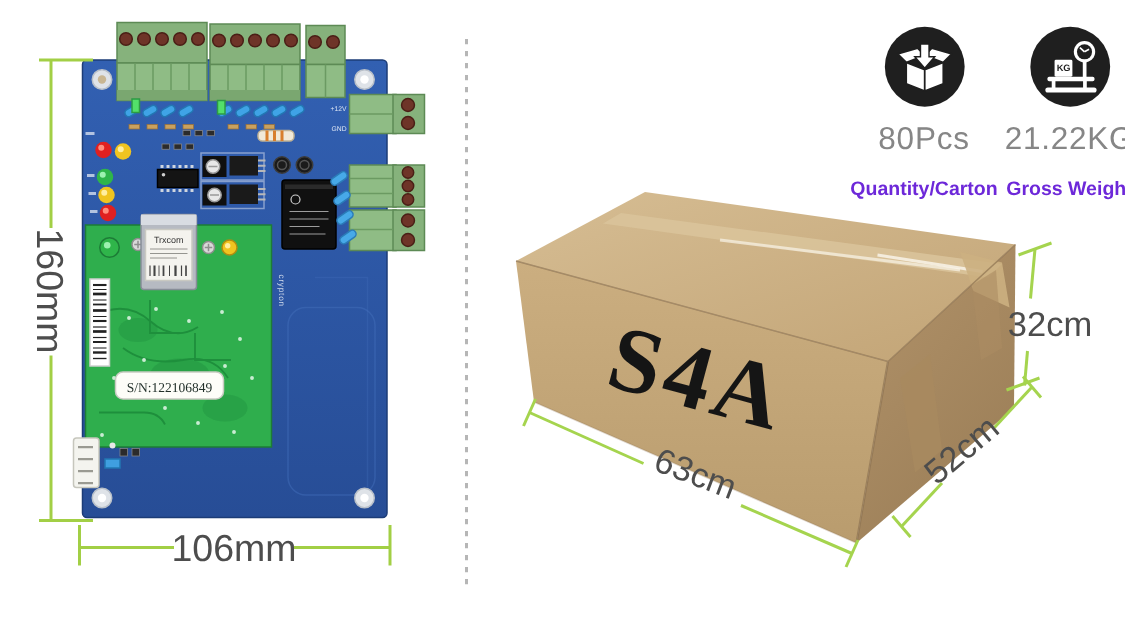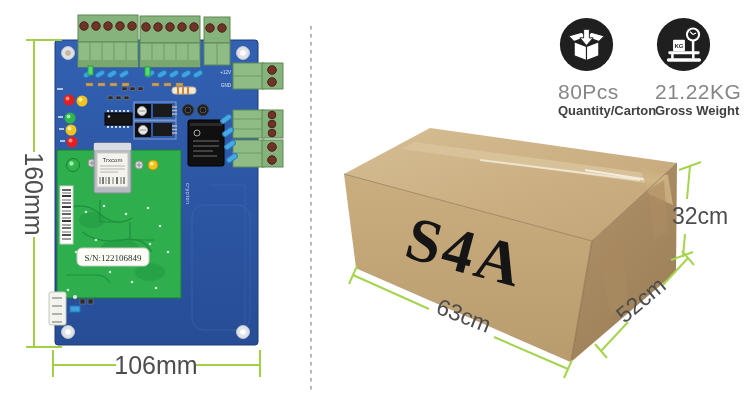--- a/index.html
+++ b/index.html
@@ -5,25 +5,25 @@
   html,body{margin:0;padding:0;background:#ffffff;}
   #canvas{position:relative;width:750px;height:416px;background:#fff;overflow:hidden;
           font-family:"Liberation Sans",sans-serif;}
   #fig{position:absolute;left:0;top:0;}
   svg text{font-family:"Liberation Sans",sans-serif;}
   .dim{fill:#4d4d4d;font-size:23px;}
   .dim-lg{fill:#4d4d4d;font-size:25px;}
   .brand{font-family:"Liberation Serif",serif;font-weight:bold;font-size:62px;fill:#151515;}
   .sn{font-family:"Liberation Serif",serif;font-size:9px;fill:#22302a;}
   .micro{fill:#dde6f5;font-size:4.5px;}
-  .stat{position:absolute;top:16px;width:116px;text-align:left;}
+  .stat{position:absolute;top:16px;width:116px;text-align:center;}
   .stat-qty{left:558px;}
   .stat-wt{left:655px;}
   .stat-value{margin-top:4px;font-size:21px;color:#868686;letter-spacing:.5px;line-height:1;}
-  .stat-label{margin-top:2px;font-size:13px;font-weight:bold;color:#404040;line-height:1.1;}
+  .stat-label{margin-top:16px;font-size:13px;font-weight:bold;color:#6d28d9;line-height:1.1;}
 </style>
 </head>
 <body>
 
 <div id="canvas">
 
 <svg id="fig" width="750" height="416" viewBox="0 0 750 416">
   <defs>
     <linearGradient id="gTop" x1="0" y1="0" x2="1" y2="1">
       <stop offset="0" stop-color="#d6bd93"></stop>

